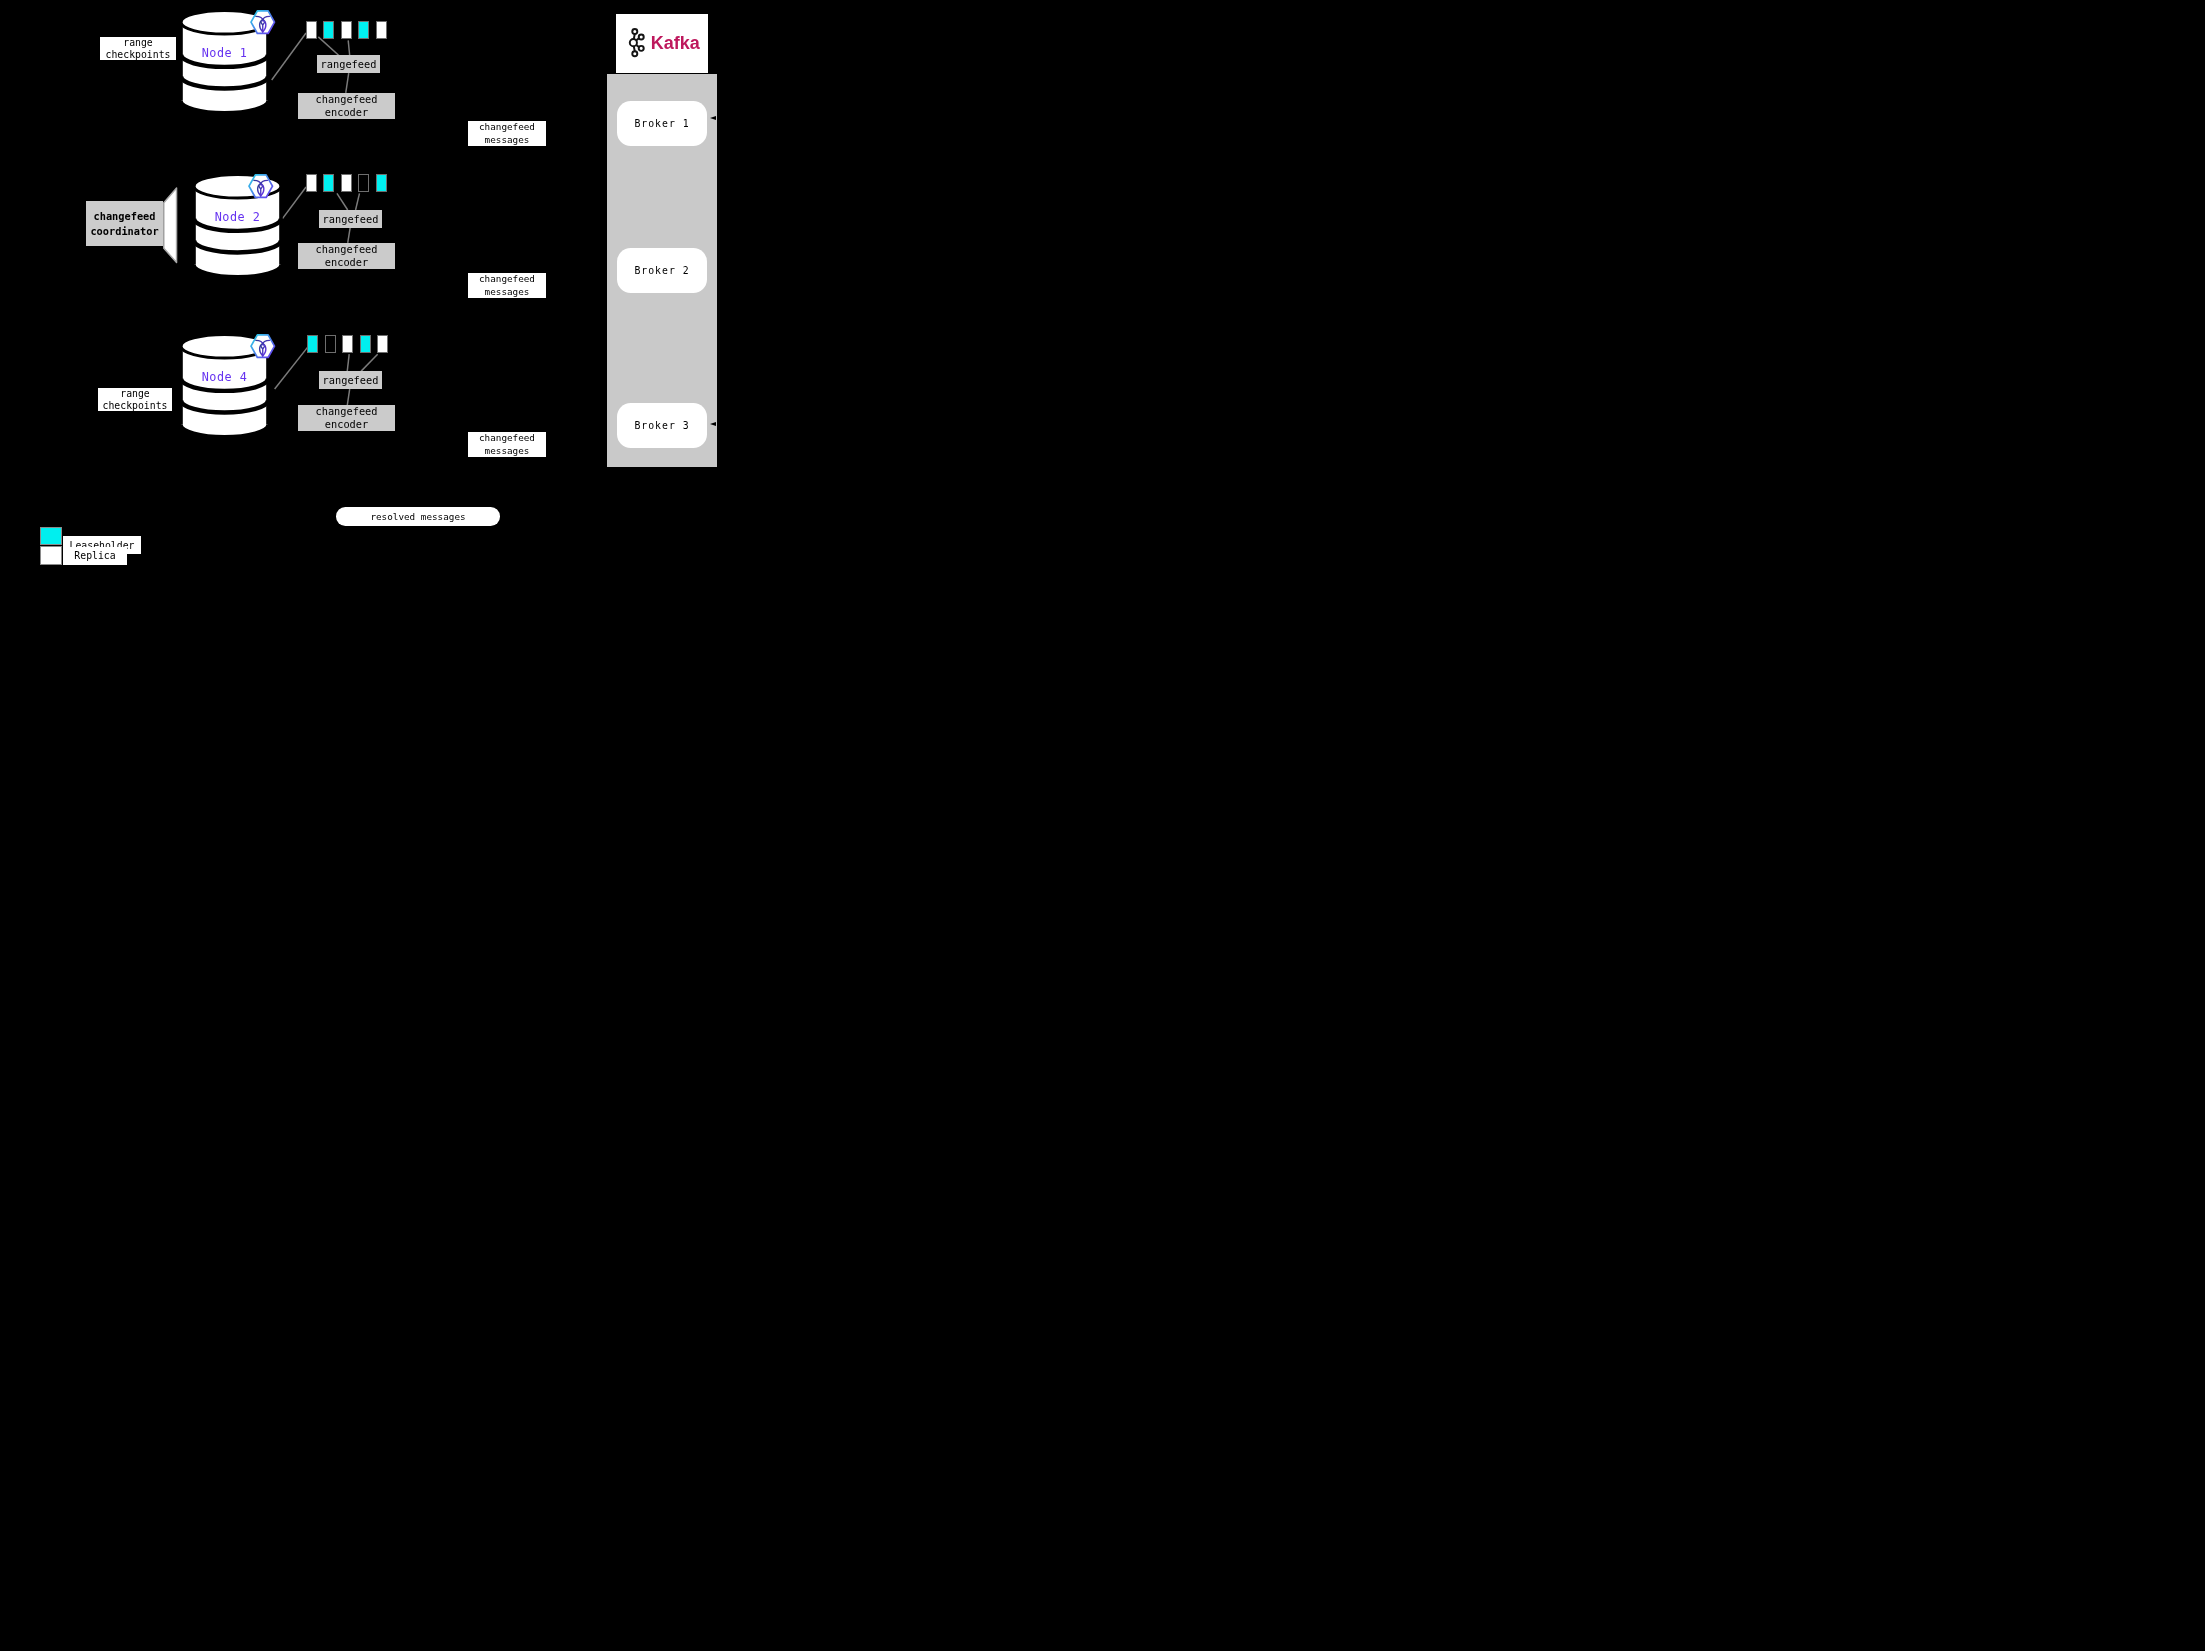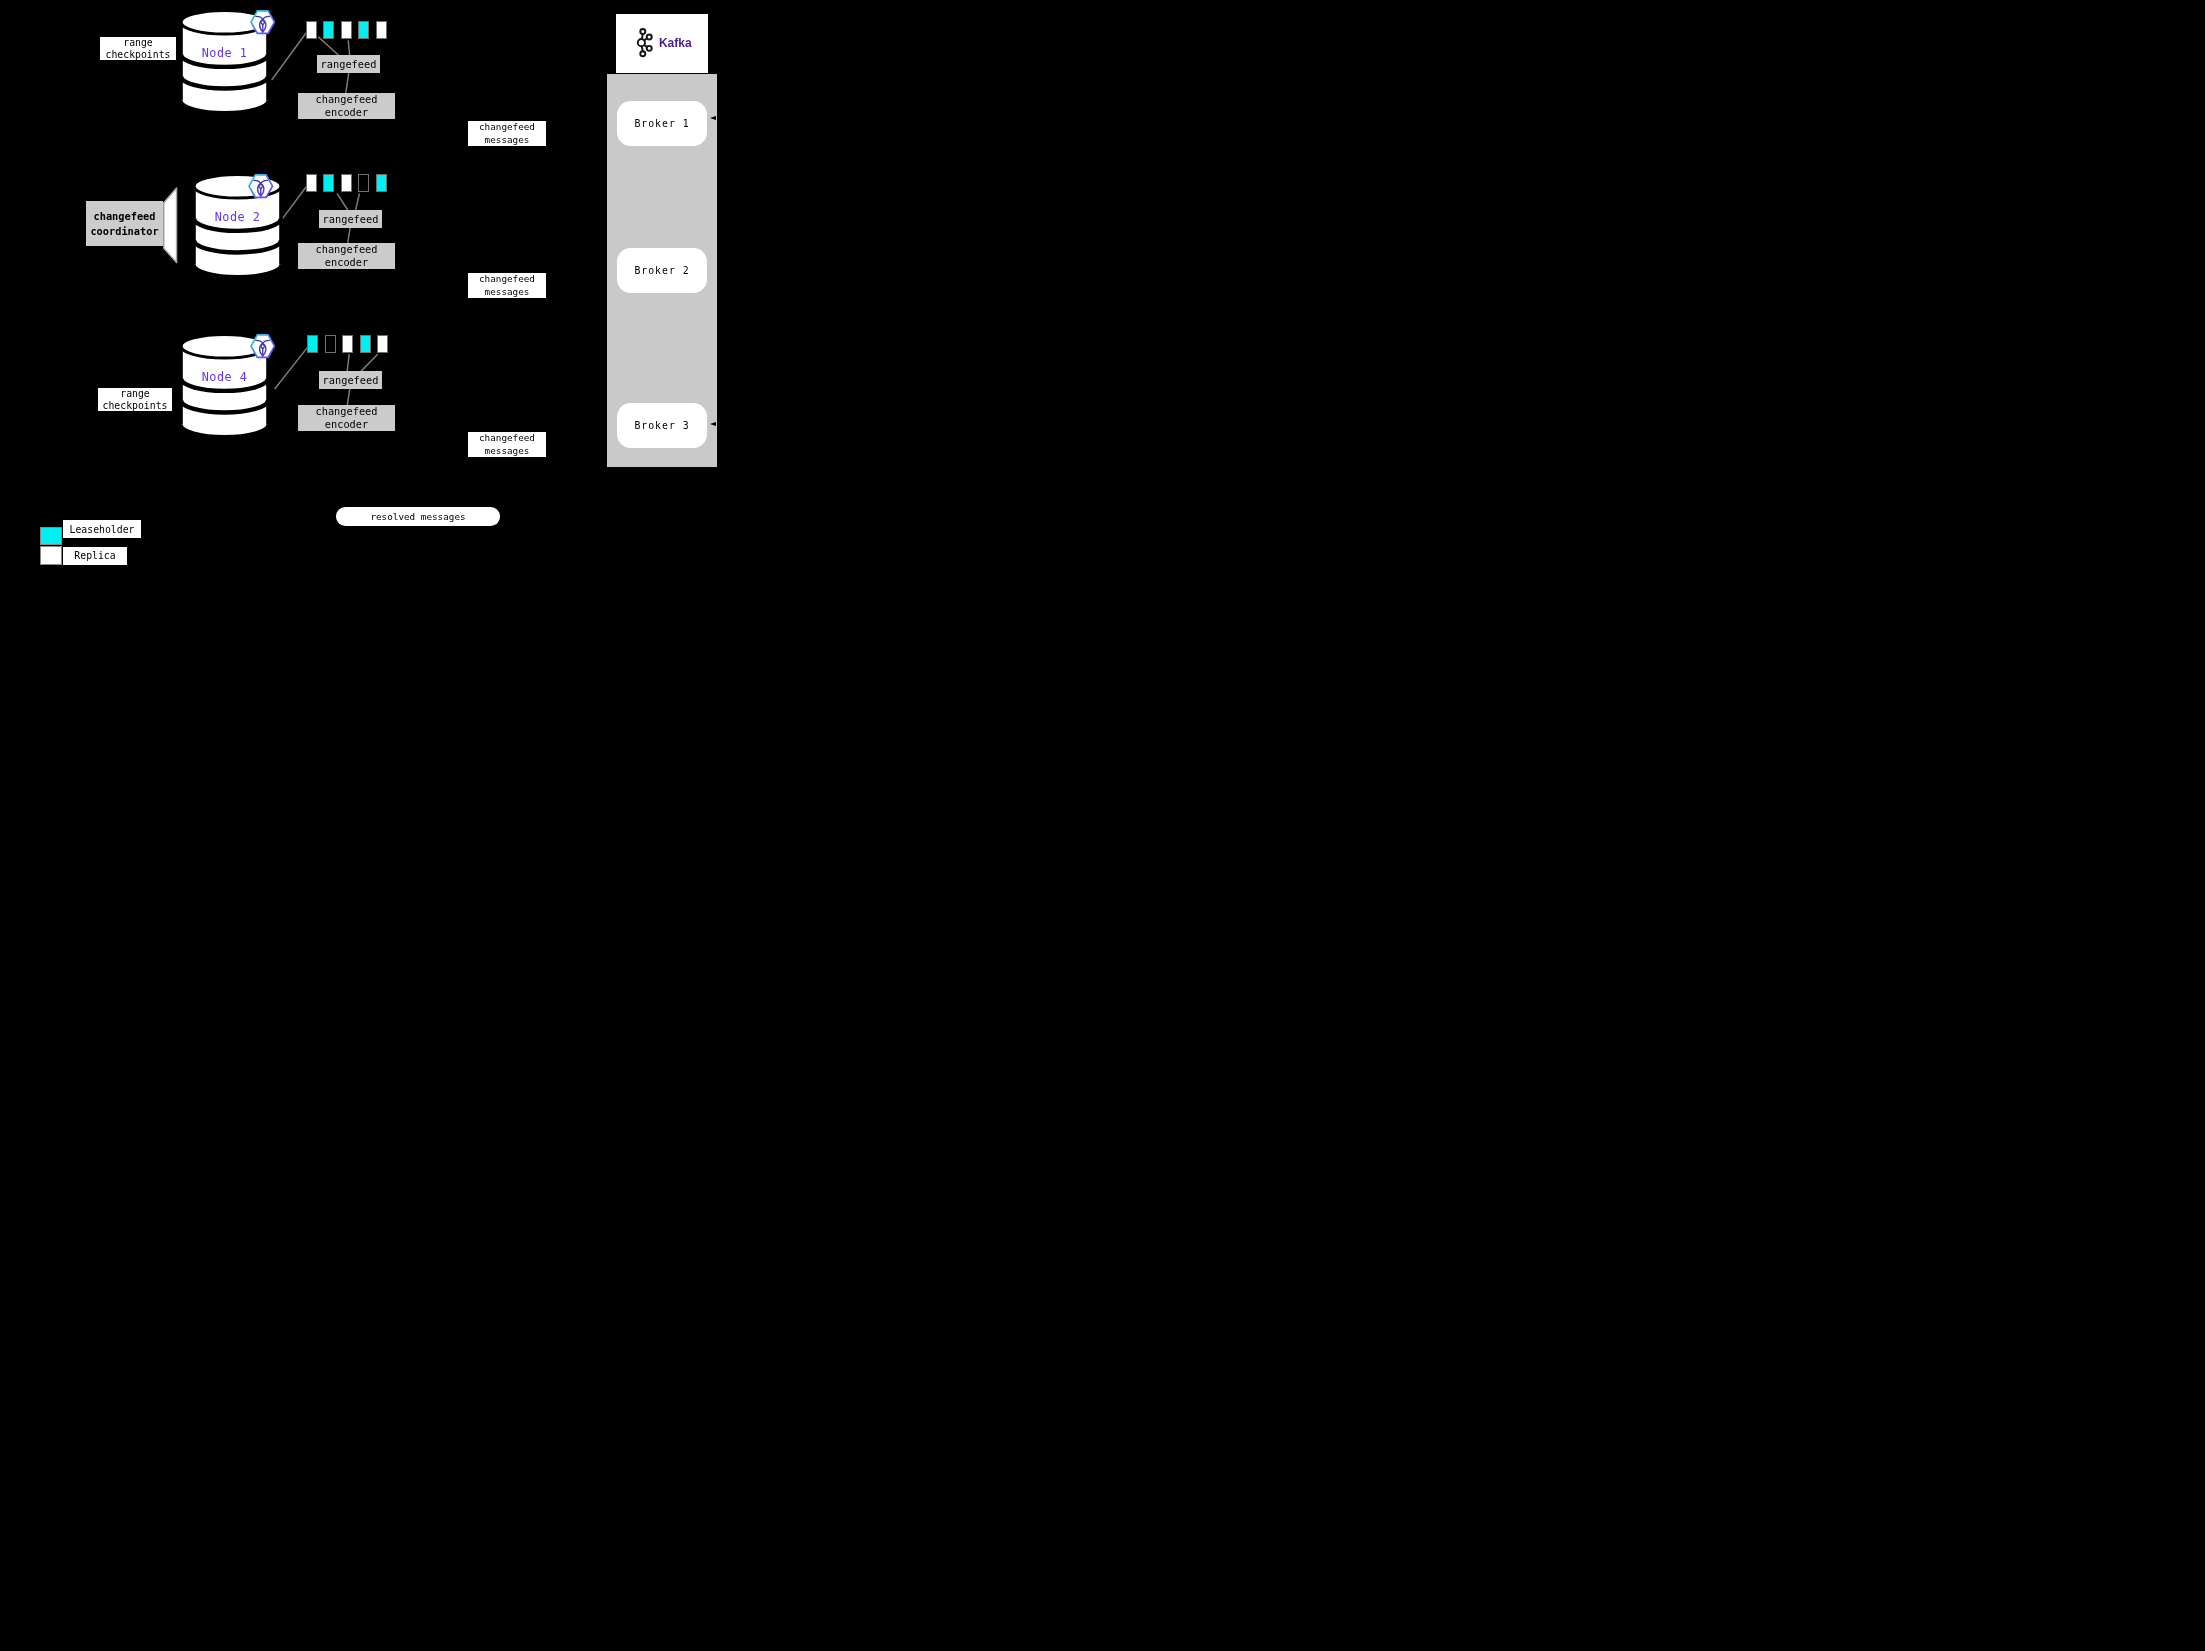--- a/index.html
+++ b/index.html
@@ -41,21 +41,21 @@
   }
   .range[data-kind="leaseholder"]{background:#00efef;}
   .range[data-kind="replica"]{background:#ffffff;}
   .range[data-kind="empty"]{background:transparent;}
   
   .kafka-box{
     background:#ffffff;display:flex;align-items:center;justify-content:center;gap:4.9px;
   }
   .kafka-word{
     font-family:"Liberation Sans", sans-serif;font-weight:bold;
-    font-size:12px;color:#4c1d95;letter-spacing:0px;
+    font-size:18px;color:#be185d;letter-spacing:0px;
   }
   .panel{background:#c9c9c9;}
   .broker{
     background:#ffffff;border-radius:13.7px;color:#000;
     display:flex;align-items:center;justify-content:center;
     font-size:9.8px;letter-spacing:1px;
   }
   .pill{
     background:#ffffff;border-radius:9.3px;color:#000;
     display:flex;align-items:center;justify-content:center;font-size:9.3px;
@@ -266,17 +266,17 @@
   <div class="abs broker" style="left:617px;top:248px;width:90px;height:45px;">Broker 2</div>
   <div class="abs broker" style="left:617px;top:403px;width:90px;height:45px;">Broker 3</div>
 
   <div class="abs arrow-left" style="left:710px;top:116px;"></div>
   <div class="abs arrow-left" style="left:710px;top:422px;"></div>
 
   <div class="abs pill" style="left:336px;top:507px;width:164px;height:18.6px;">resolved messages</div>
 
   <div class="abs swatch" style="left:40px;top:527px;width:19.6px;height:15.7px;background:#00efef;"></div>
   <div class="abs swatch" style="left:40px;top:546px;width:19.6px;height:16.7px;background:#ffffff;"></div>
-  <div class="abs legend-label" style="left:63px;top:520px;width:78px;height:18px;">Leaseholder</div>
+  <div class="abs legend-label" style="left:63px;top:536px;width:78px;height:18px;">Leaseholder</div>
   <div class="abs legend-label" style="left:63px;top:547px;width:64px;height:17.6px;">Replica</div>
 
 </div>
 
 
 </body></html>

